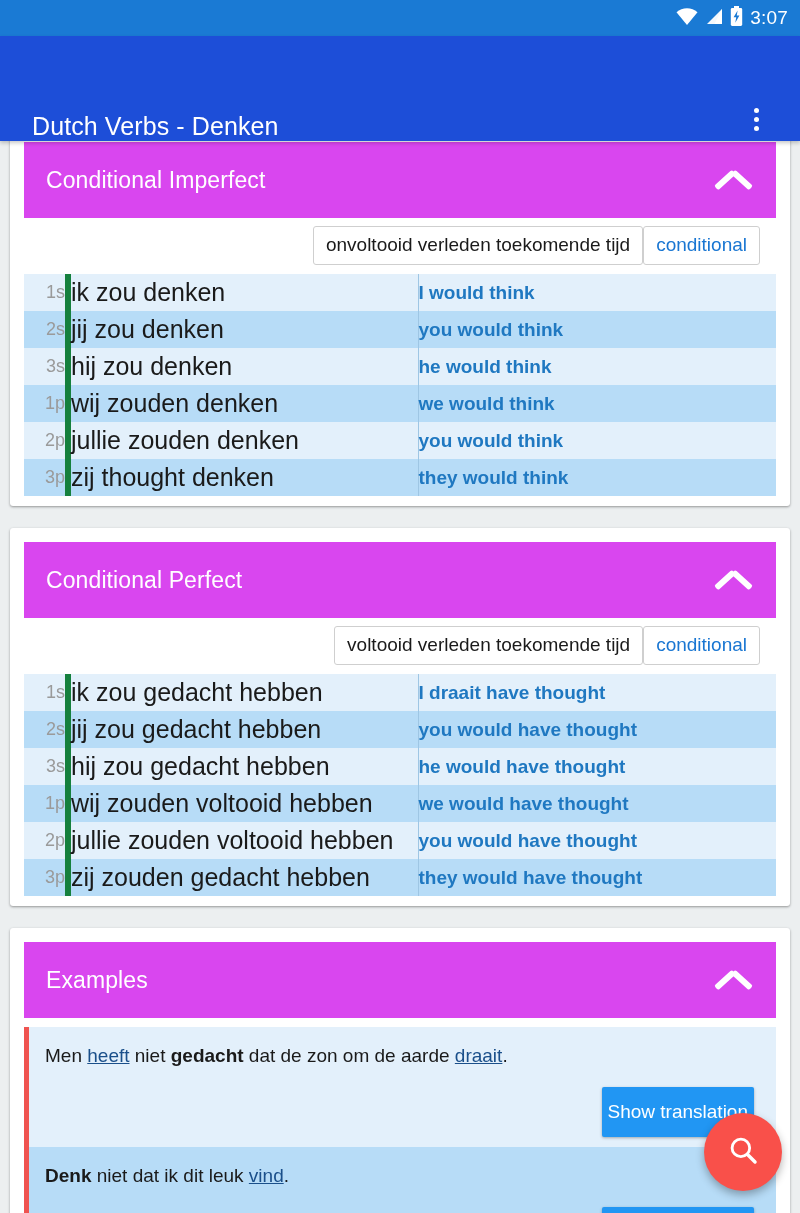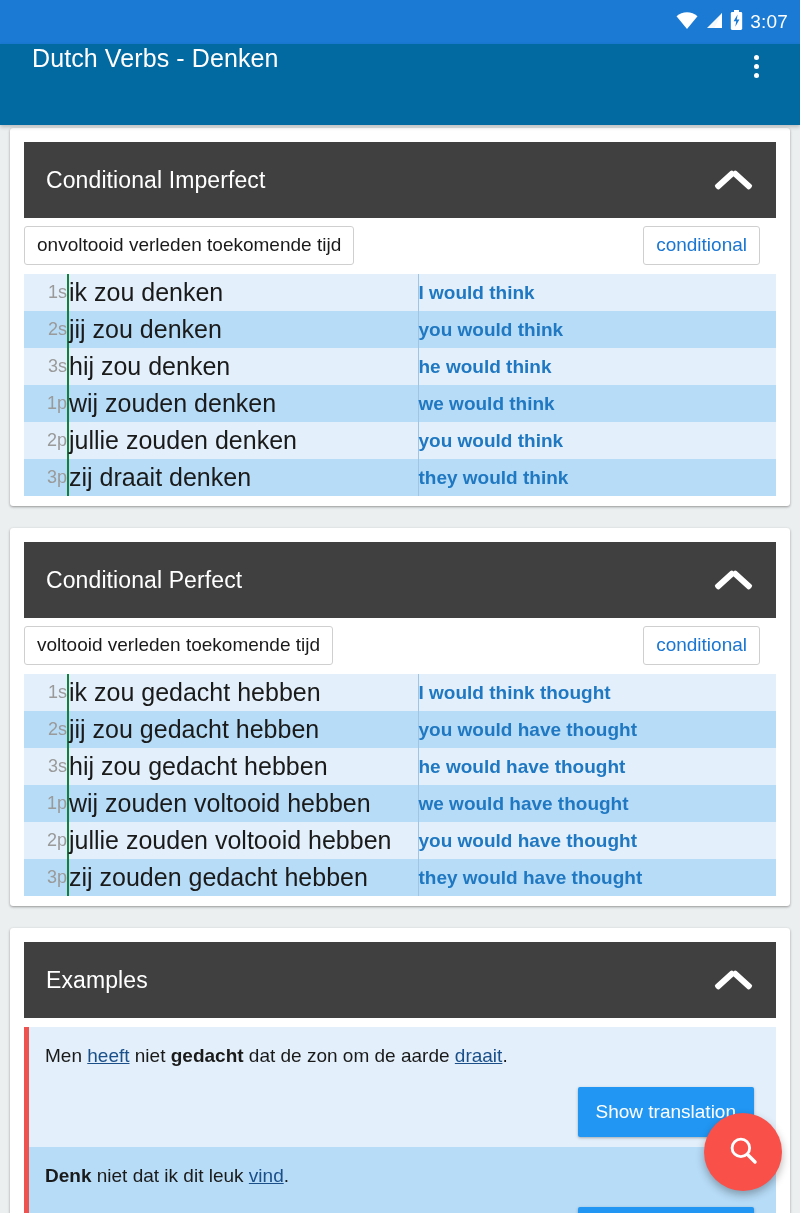--- a/index.html
+++ b/index.html
@@ -11,43 +11,43 @@
   }
 
   body {
     font-family: "Liberation Sans", sans-serif;
     background: #eceff0;
     position: relative;
   }
 
   
   .status-bar {
-    height: 44px;
+    height: 36px;
     background: #1a7ad4;
     display: flex;
     align-items: center;
     justify-content: flex-end;
     padding-right: 12px;
     gap: 7px;
   }
   .status-icon { display: block; }
   .status-clock {
     color: #ffffff;
     font-size: 19px;
     letter-spacing: 0.2px;
     line-height: 1;
     padding-bottom: 1px;
   }
 
   
   .app-bar {
-    height: 81px;
-    background: #0369a1;
-    display: flex;
-    align-items: flex-start;
+    height: 105px;
+    background: #1d4ed8;
+    display: flex;
+    align-items: flex-end;
     padding: 0 22px 0 32px;
     box-shadow: 0 2px 4px rgba(0,0,0,0.22);
     position: relative;
     z-index: 5;
   }
   .app-title {
     color: #ffffff;
     font-size: 25px;
     font-weight: normal;
     flex: 1;
@@ -78,21 +78,21 @@
   
   .card {
     background: #ffffff;
     border-radius: 3px;
     box-shadow: 0 1px 3px rgba(0,0,0,0.24), 0 1px 2px rgba(0,0,0,0.16);
     margin-bottom: 22px;
     padding: 14px 14px 10px 14px;
     overflow: hidden;
   }
   .card-header {
-    background: #404040;
+    background: #d946ef;
     height: 76px;
     display: flex;
     align-items: center;
     padding: 0 22px 0 22px;
     cursor: pointer;
   }
   .card-header-title {
     color: #ffffff;
     font-size: 23px;
     flex: 1;
@@ -110,21 +110,21 @@
     border-radius: 2px;
     top: 11px;
   }
   .chevron::before { left: -1px;  transform: rotate(-42deg); }
   .chevron::after  { left: 16px;  transform: rotate(42deg); }
 
   
   .meta-row {
     display: flex;
     align-items: center;
-    justify-content: space-between;
+    justify-content: flex-end;
     padding: 8px 16px 9px 0;
   }
   .chip {
     border: 1px solid #cfcfcf;
     border-radius: 3px;
     background: #ffffff;
     padding: 7px 12px 8px 12px;
     font-size: 19px;
     color: #1a1a1a;
     white-space: nowrap;
@@ -135,21 +135,21 @@
   .conj-table { width: 100%; border-collapse: collapse; }
   .conj-table tr.odd  { background: #e3f0fb; }
   .conj-table tr.even { background: #b7dcf7; }
   .conj-table td { padding: 0; height: 37px; vertical-align: middle; }
   .cell-person {
     width: 44px;
     text-align: right;
     padding-right: 9px;
     color: #9a9a9a;
     font-size: 18px;
-    border-right: 2px solid #15803d;
+    border-right: 6px solid #15803d;
   }
   .cell-form {
     padding-left: 12px;
     color: #1a1a1a;
     font-size: 25px;
     width: 350px;
   }
   .cell-trans {
     padding-left: 13px;
     color: #1f78c1;
@@ -182,21 +182,21 @@
   .btn-translate {
     position: absolute;
     right: 22px;
     bottom: 10px;
     background: #2196f3;
     color: #ffffff;
     border: none;
     border-radius: 2px;
     font-family: "Liberation Sans", sans-serif;
     font-size: 19px;
-    padding: 14px 18px;
+    padding: 14px 6px;
     box-shadow: 0 1px 3px rgba(0,0,0,0.3);
     cursor: pointer;
     white-space: nowrap;
   }
 
   
   .fab {
     position: absolute;
     right: 18px;
     bottom: 22px;
@@ -279,41 +279,41 @@
       <td class="cell-form">wij zouden denken</td>
       <td class="cell-trans">we would think</td>
     </tr>
     <tr class="odd">
       <td class="cell-person">2p</td>
       <td class="cell-form">jullie zouden denken</td>
       <td class="cell-trans">you would think</td>
     </tr>
     <tr class="even">
       <td class="cell-person">3p</td>
-      <td class="cell-form">zij draait denken</td>
+      <td class="cell-form">zij thought denken</td>
       <td class="cell-trans">they would think</td>
     </tr>
           </tbody>
     </table>
       </div>
       <div class="card">
     <div class="card-header">
       <div class="card-header-title">Conditional Perfect</div>
       <div class="chevron"></div>
     </div>
     <div class="meta-row">
       <span class="chip tense">voltooid verleden toekomende tijd</span>
       <span class="chip mood">conditional</span>
     </div>
     <table class="conj-table">
       <tbody>
     <tr class="odd">
       <td class="cell-person">1s</td>
       <td class="cell-form">ik zou gedacht hebben</td>
-      <td class="cell-trans">I would think thought</td>
+      <td class="cell-trans">I draait have thought</td>
     </tr>
     <tr class="even">
       <td class="cell-person">2s</td>
       <td class="cell-form">jij zou gedacht hebben</td>
       <td class="cell-trans">you would have thought</td>
     </tr>
     <tr class="odd">
       <td class="cell-person">3s</td>
       <td class="cell-form">hij zou gedacht hebben</td>
       <td class="cell-trans">he would have thought</td>

